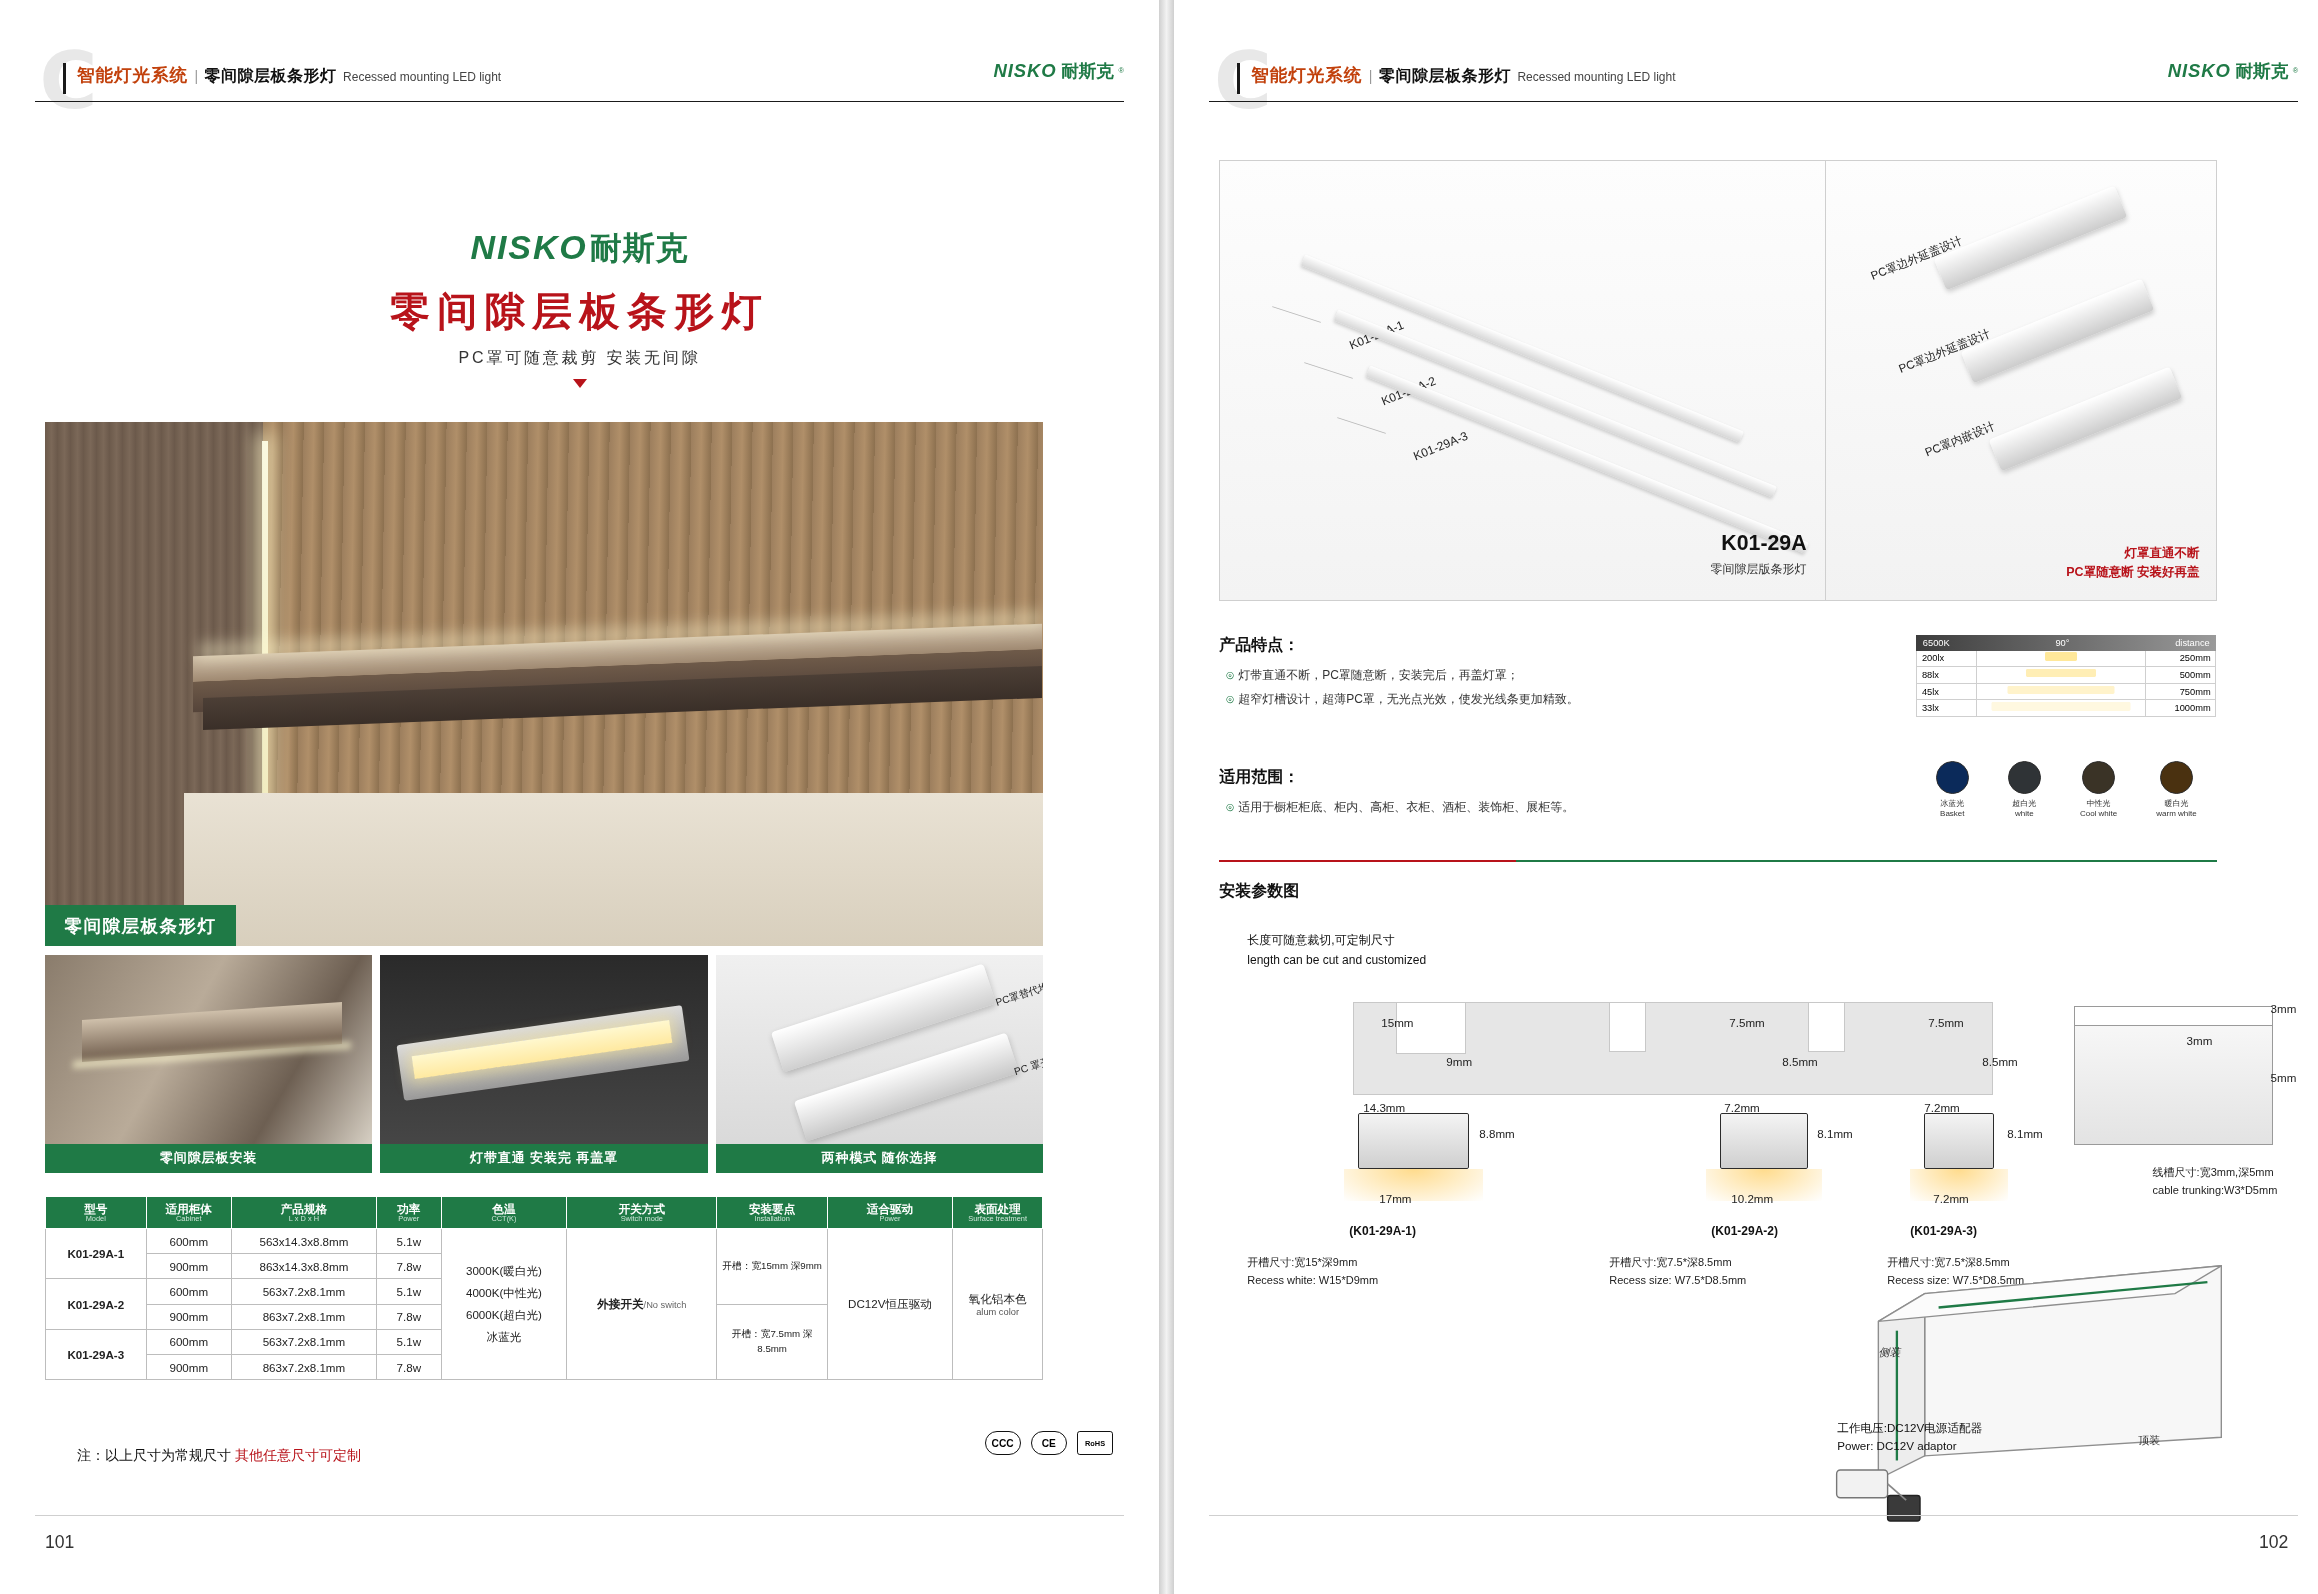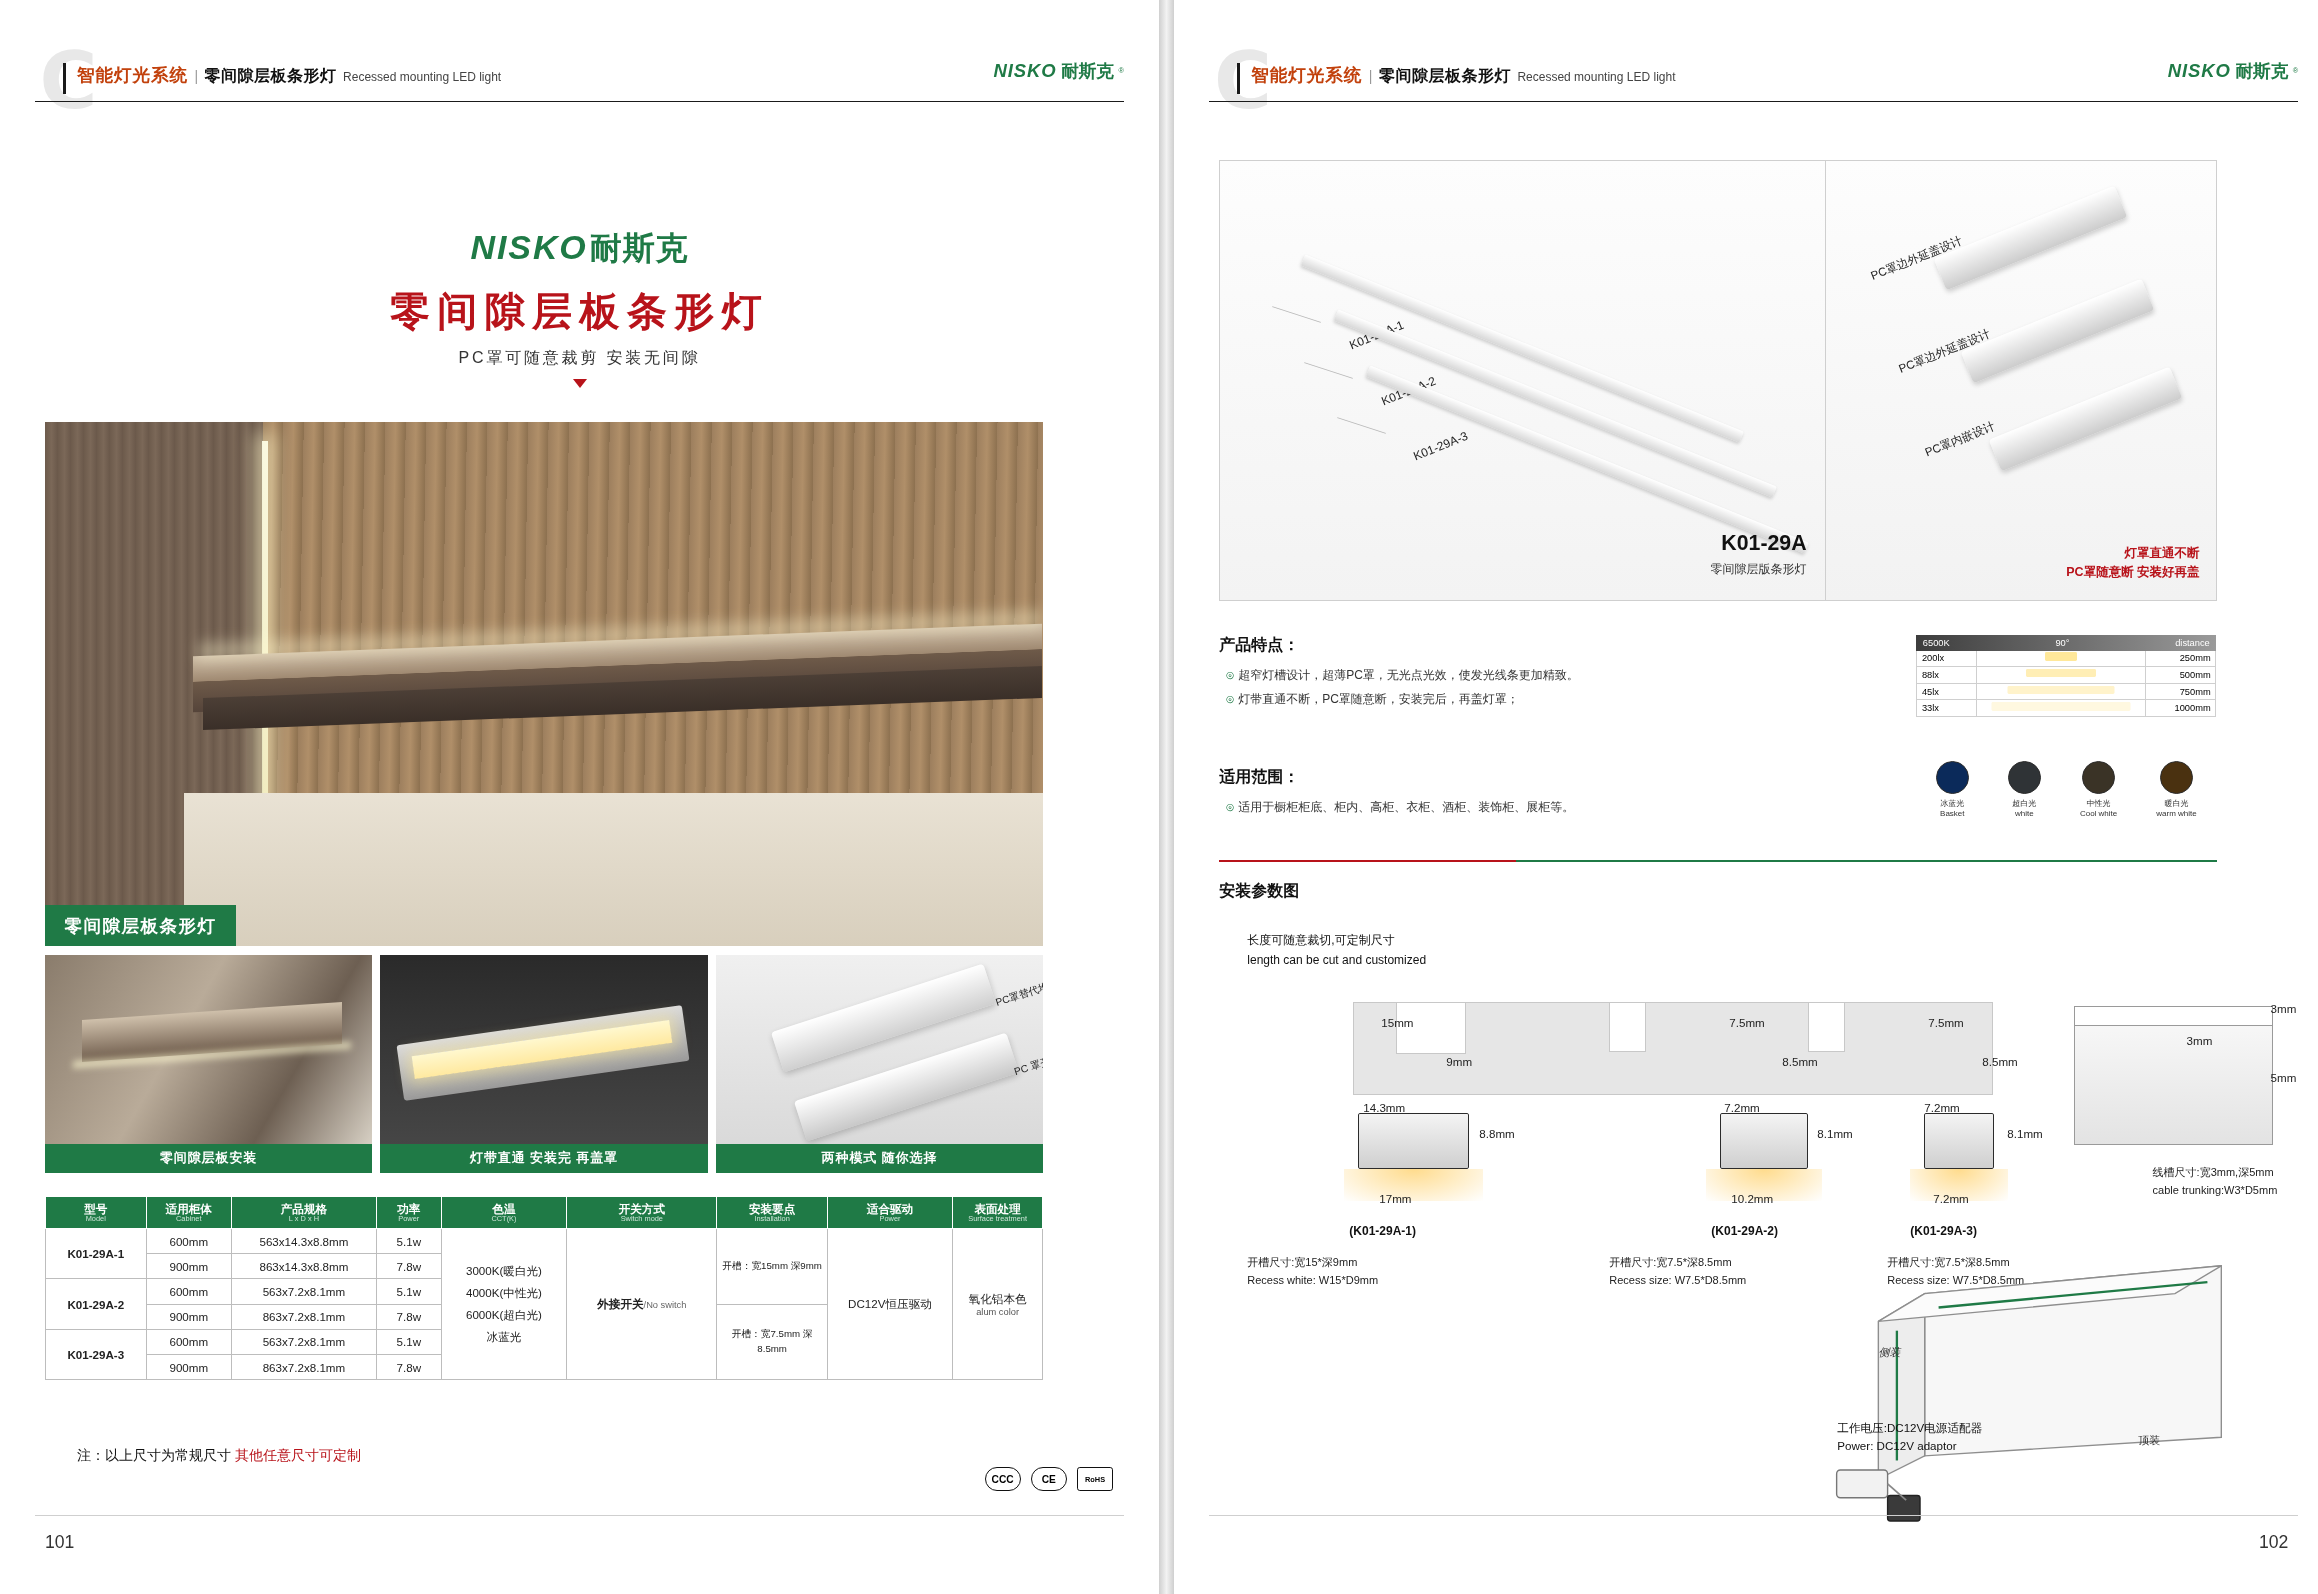--- a/index.html
+++ b/index.html
@@ -129,21 +129,21 @@
   table.spec th .en { display: block; font-size: 7.4px; font-weight: 400; color: #cfe6d9; }
   table.spec td {
     border: 0.5px solid #bdbdbd; text-align: center; padding: 5.6px 2.8px; background: #fff;
   }
   table.spec td.model { font-weight: 600; }
 
   .note {
     position: absolute; left: 45px; top: 1447px; font-size: 14px; color: #111; margin-left: 32px;
   }
   .note .red { color: #b8131a; }
-  .certs { position: absolute; right: 46px; top: 1431px; display: flex; gap: 10.2px; align-items: flex-end; margin-top: 36px; }
+  .certs { position: absolute; right: 46px; top: 1431px; display: flex; gap: 10.2px; align-items: flex-end; }
   .cert {
     width: 36px; height: 24px; border: 1.4px solid #111; border-radius: 12px;
     display: flex; align-items: center; justify-content: center; font-size: 10.2px; font-weight: 700;
   }
   .cert.sq { border-radius: 2.8px; }
   .pgnum { position: absolute; bottom: 42px; font-size: 17.6px; color: #333; }
   .pgnum.l { left: 45px; }
   .pgnum.r { right: 45px; }
   .footline { position: absolute; left: 35px; right: 35px; bottom: 79px; height: 0.9px; background: #cfcfcf; }
 
@@ -437,22 +437,22 @@
 
         <div class="rbox-foot">
           <div>灯罩直通不断</div>
           <div>PC罩随意断 安装好再盖</div>
         </div>
       </div>
     </div>
 
     <div class="sect-title" style="left:45px; top:635px;">产品特点：</div>
     <div class="bullets" style="left:51px; top:663px; width:649px;">
+      <div>灯带直通不断，PC罩随意断，安装完后，再盖灯罩；</div>
       <div>超窄灯槽设计，超薄PC罩，无光点光效，使发光线条更加精致。</div>
-      <div>灯带直通不断，PC罩随意断，安装完后，再盖灯罩；</div>
     </div>
 
     <div class="sect-title" style="left:45px; top:767px;">适用范围：</div>
     <div class="bullets" style="left:51px; top:795px; width:649px;">
       <div>适用于橱柜柜底、柜内、高柜、衣柜、酒柜、装饰柜、展柜等。</div>
     </div>
 
     <div class="lux">
       <div class="lux-top">
         <span>6500K</span>

